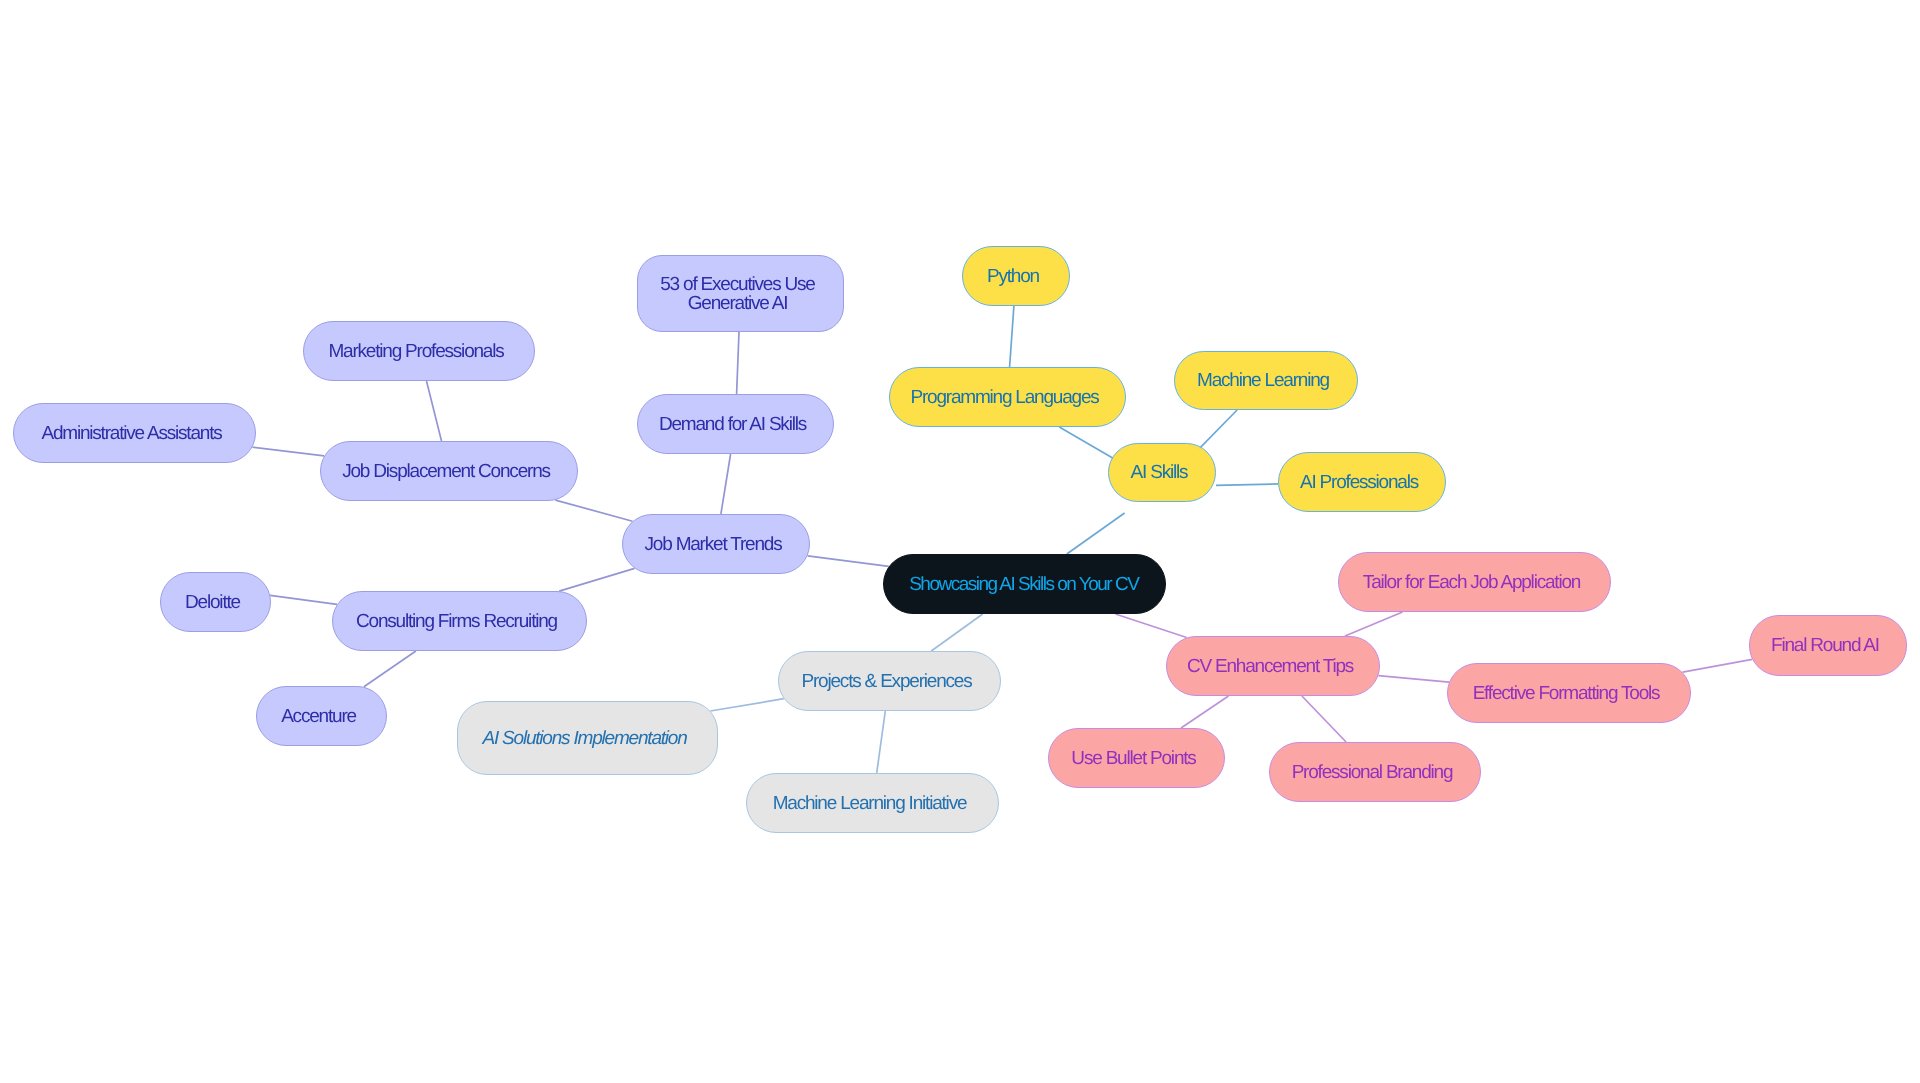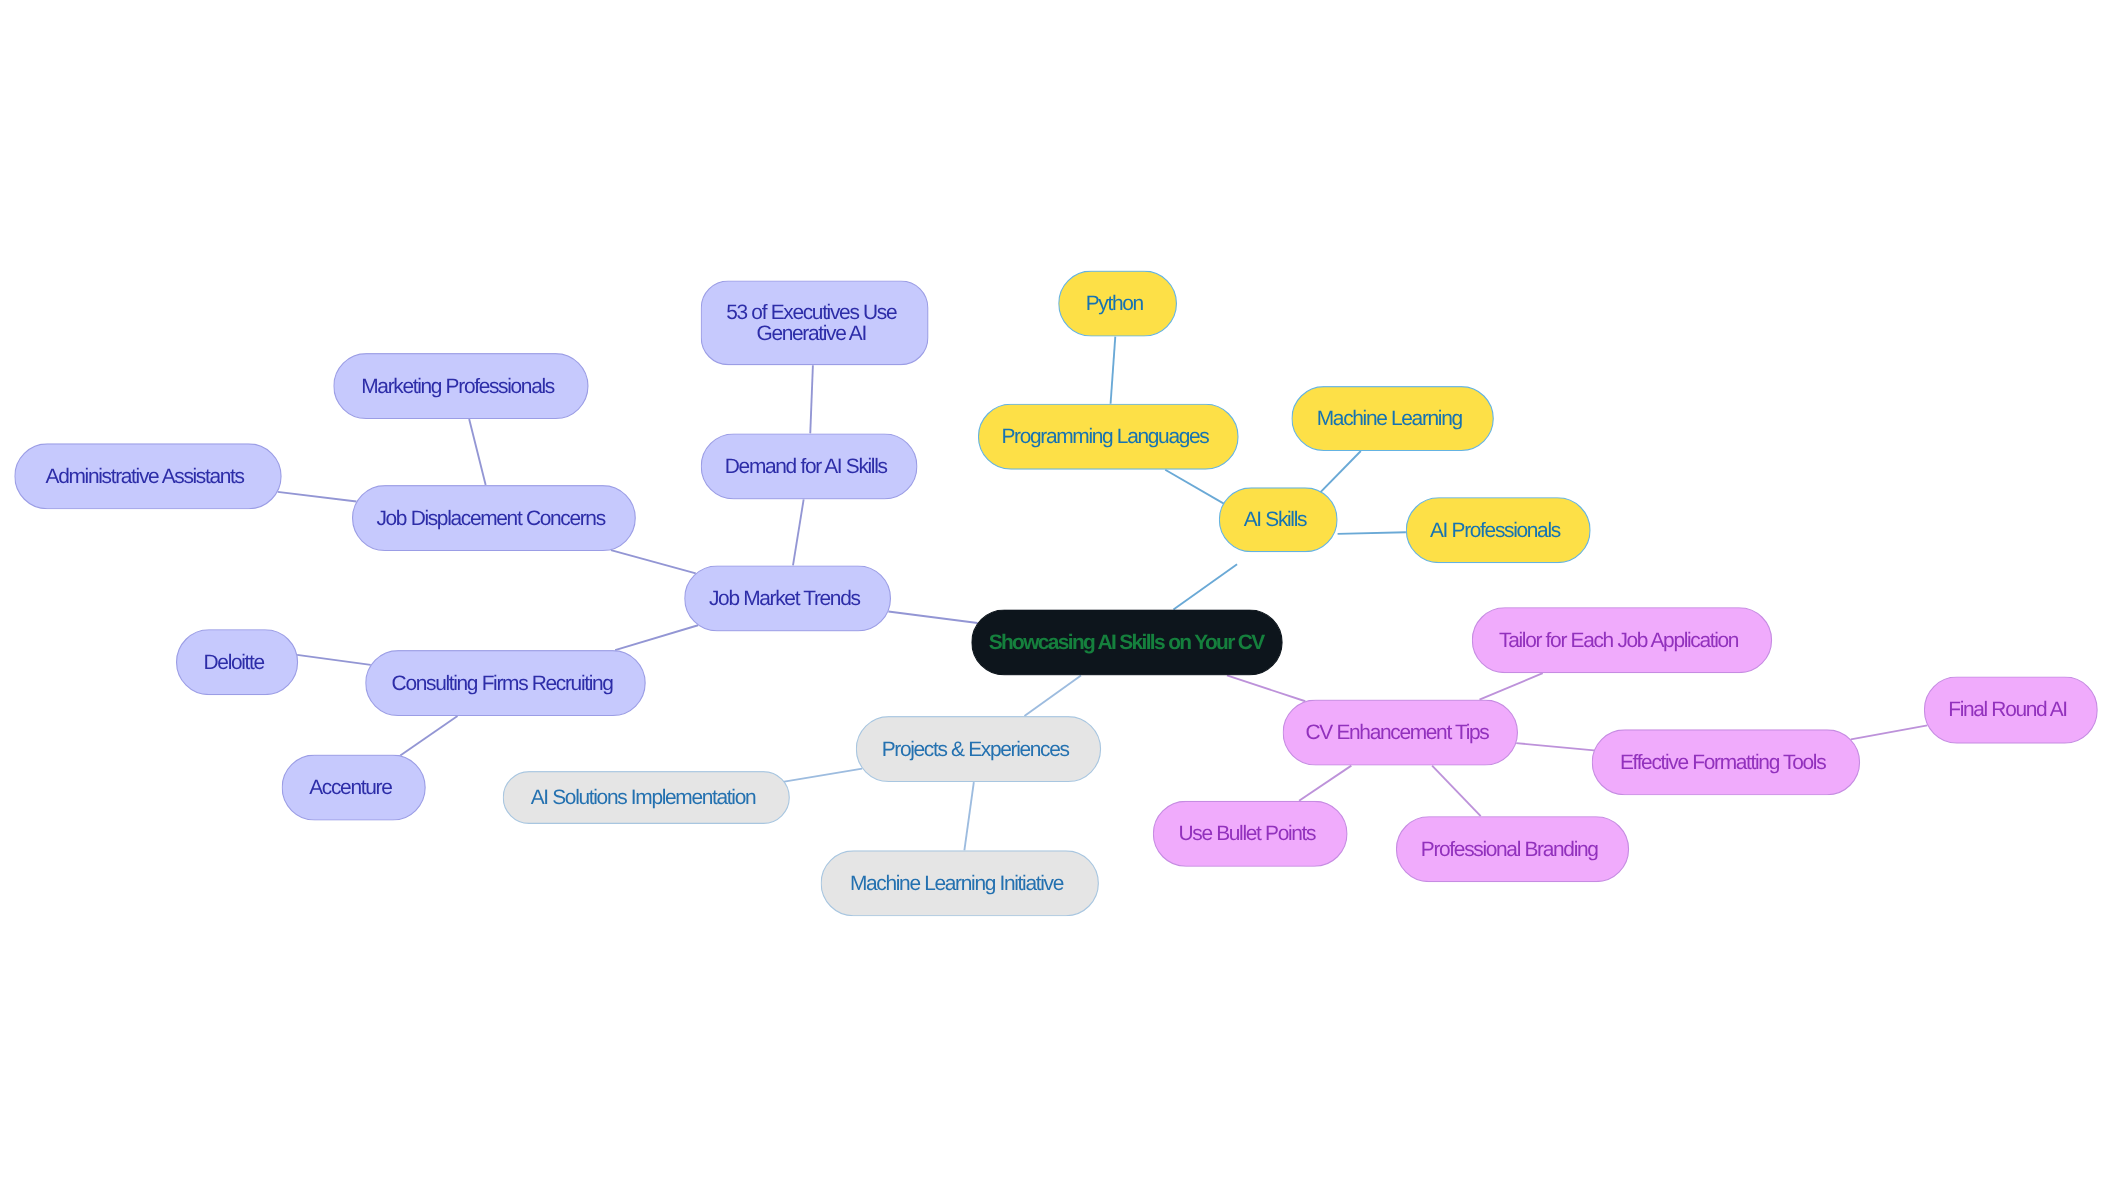--- a/index.html
+++ b/index.html
@@ -3,25 +3,25 @@
 <meta charset="utf-8">
 <style>
   html,body{margin:0;padding:0;background:#ffffff;width:1920px;height:1083px;overflow:hidden;}
   #canvas{position:relative;width:1920px;height:1083px;background:#ffffff;}
   svg.links{position:absolute;left:0;top:0;width:1920px;height:1083px;pointer-events:none;}
   .node{position:absolute;display:flex;align-items:center;justify-content:center;text-align:center;
         font-family:"Liberation Sans","DejaVu Sans",sans-serif;box-sizing:border-box;
         border-style:solid;border-width:1px;line-height:19px;white-space:pre-line;
         -webkit-font-smoothing:antialiased;text-rendering:geometricPrecision;will-change:transform;opacity:0.9999;
         font-size:19px;letter-spacing:-1.2px;border-radius:30px;padding-right:6px;}
-  .n-root{background:#0d151c;border-color:#0d151c;color:#15803d;letter-spacing:-1.5px;padding-right:1.5px;font-weight:bold;}
+  .n-root{background:#0d151c;border-color:#0d151c;color:#0ea5e9;letter-spacing:-1.5px;padding-right:1.5px;}
   .n-purple{background:#c6c9fd;border-color:#9b9de5;color:#2d2da8;}
   .n-blue{background:#fde047;border-color:#64b3e2;color:#1673b2;}
   .n-lightblue{background:#e5e5e5;border-color:#a8c6e0;color:#2471b0;}
-  .n-pink{background:#f0abfc;border-color:#c68ce2;color:#9231bd;}
+  .n-pink{background:#fca5a5;border-color:#c68ce2;color:#9231bd;}
   .node-label{display:block;white-space:pre-line;}
 </style>
 </head>
 <body>
 
 <div id="canvas">
   <svg class="links" id="edgesvg" viewBox="0 0 1920 1083">
       <path d="M 888.7 566.4 L 807.6 555.9" stroke="#9396d4" stroke-width="1.7" fill="none"></path>
       <path d="M 632.5 521.2 L 555.4 500.1" stroke="#9396d4" stroke-width="1.7" fill="none"></path>
       <path d="M 324.1 455.9 L 252.4 447.2" stroke="#9396d4" stroke-width="1.7" fill="none"></path>
@@ -89,21 +89,21 @@
     </div>
     <div class="node n-blue" style="left: 1174px; top: 351px; width: 184px; height: 59px;">
       <span class="node-label">Machine Learning</span>
     </div>
     <div class="node n-blue" style="left: 1278px; top: 452px; width: 168px; height: 60px;">
       <span class="node-label">AI Professionals</span>
     </div>
     <div class="node n-lightblue" style="left: 778px; top: 651px; width: 223px; height: 60px;">
       <span class="node-label">Projects &amp; Experiences</span>
     </div>
-    <div class="node n-lightblue" style="left: 457px; top: 701px; width: 261px; height: 48px;">
+    <div class="node n-lightblue" style="left: 457px; top: 701px; width: 261px; height: 74px; font-style: italic;">
       <span class="node-label">AI Solutions Implementation</span>
     </div>
     <div class="node n-lightblue" style="left: 746px; top: 773px; width: 253px; height: 60px;">
       <span class="node-label">Machine Learning Initiative</span>
     </div>
     <div class="node n-pink" style="left: 1166px; top: 636px; width: 214px; height: 60px;">
       <span class="node-label">CV Enhancement Tips</span>
     </div>
     <div class="node n-pink" style="left: 1338px; top: 552px; width: 273px; height: 60px;">
       <span class="node-label">Tailor for Each Job Application</span>

